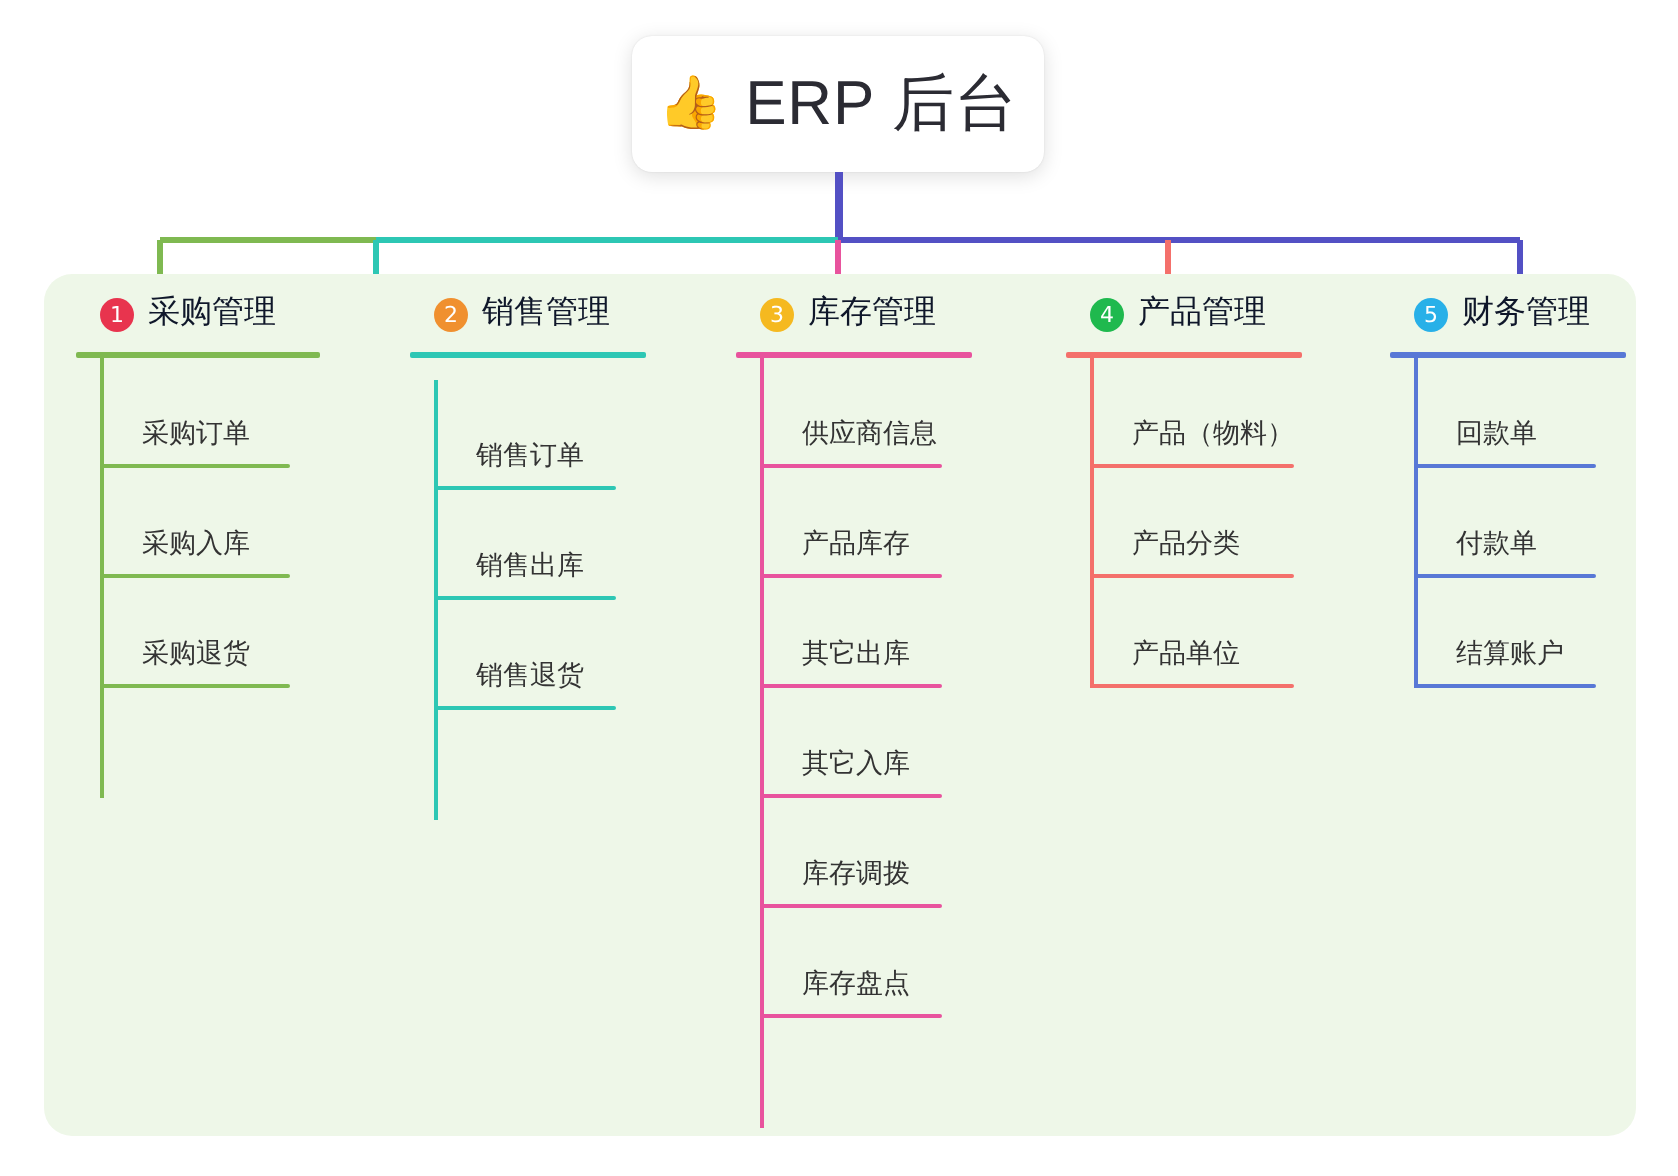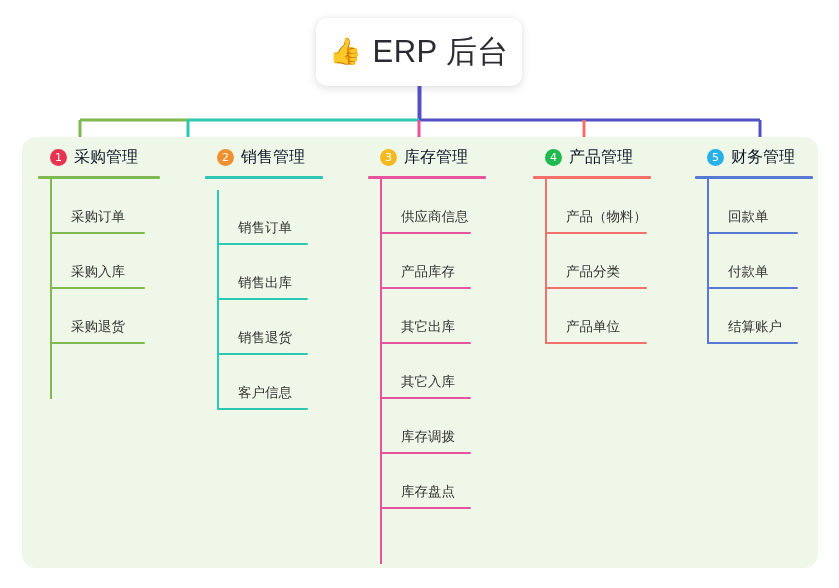--- a/index.html
+++ b/index.html
@@ -206,24 +206,20 @@
             <div class="item-rule" style="width: 91px; background: rgb(45, 199, 180);"></div>
           </div>
           <div class="item">
             <span class="item-label">销售出库</span>
             <div class="item-rule" style="width: 91px; background: rgb(45, 199, 180);"></div>
           </div>
           <div class="item">
             <span class="item-label">销售退货</span>
             <div class="item-rule" style="width: 91px; background: rgb(45, 199, 180);"></div>
           </div>
-          <div class="item">
-            <span class="item-label">客户信息</span>
-            <div class="item-rule" style="width: 91px; background: rgb(45, 199, 180);"></div>
-          </div>
         </div>
       </div>
       <div class="column" style="left: 368px; width: 150px;">
         <div class="col-head">
           <span class="badge" style="background: rgb(245, 185, 32);">3</span>
           <span class="col-title">库存管理</span>
         </div>
         <div class="head-rule" style="width: 118px; background: rgb(232, 83, 157);"></div>
         <div class="col-body" style="height: 385px;">
           <div class="spine" style="height: 385px; background: rgb(232, 83, 157);"></div>

